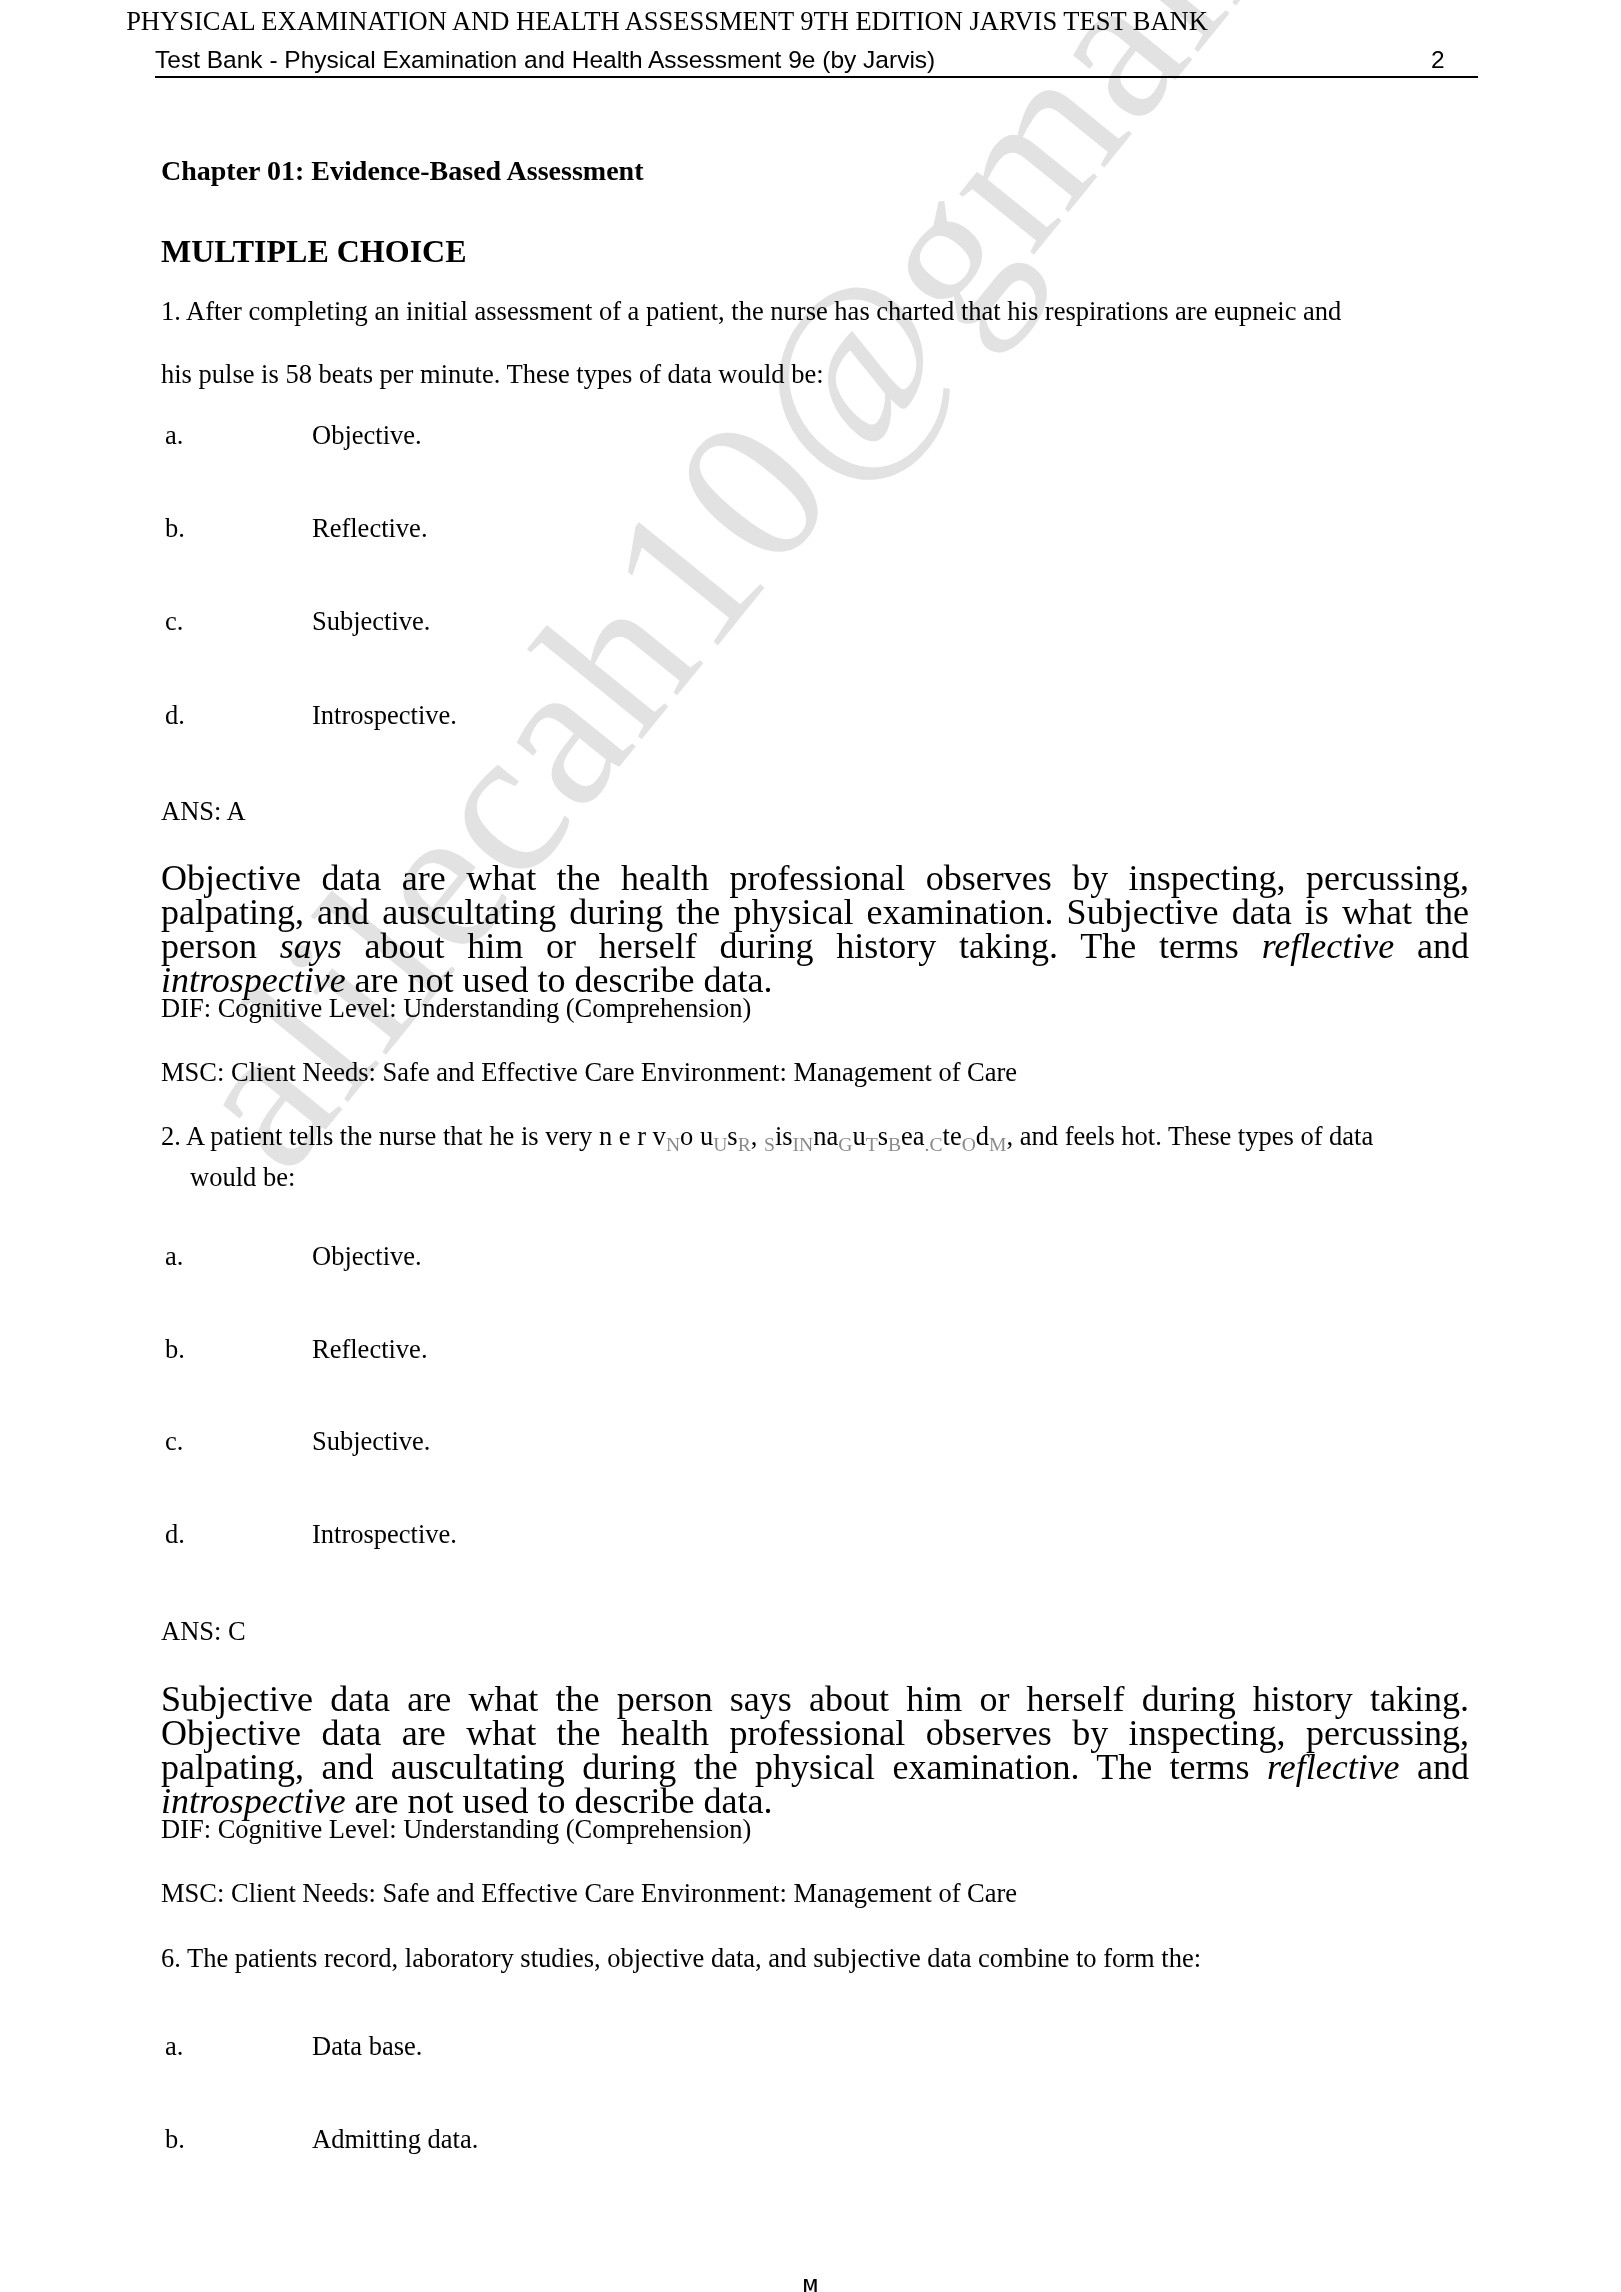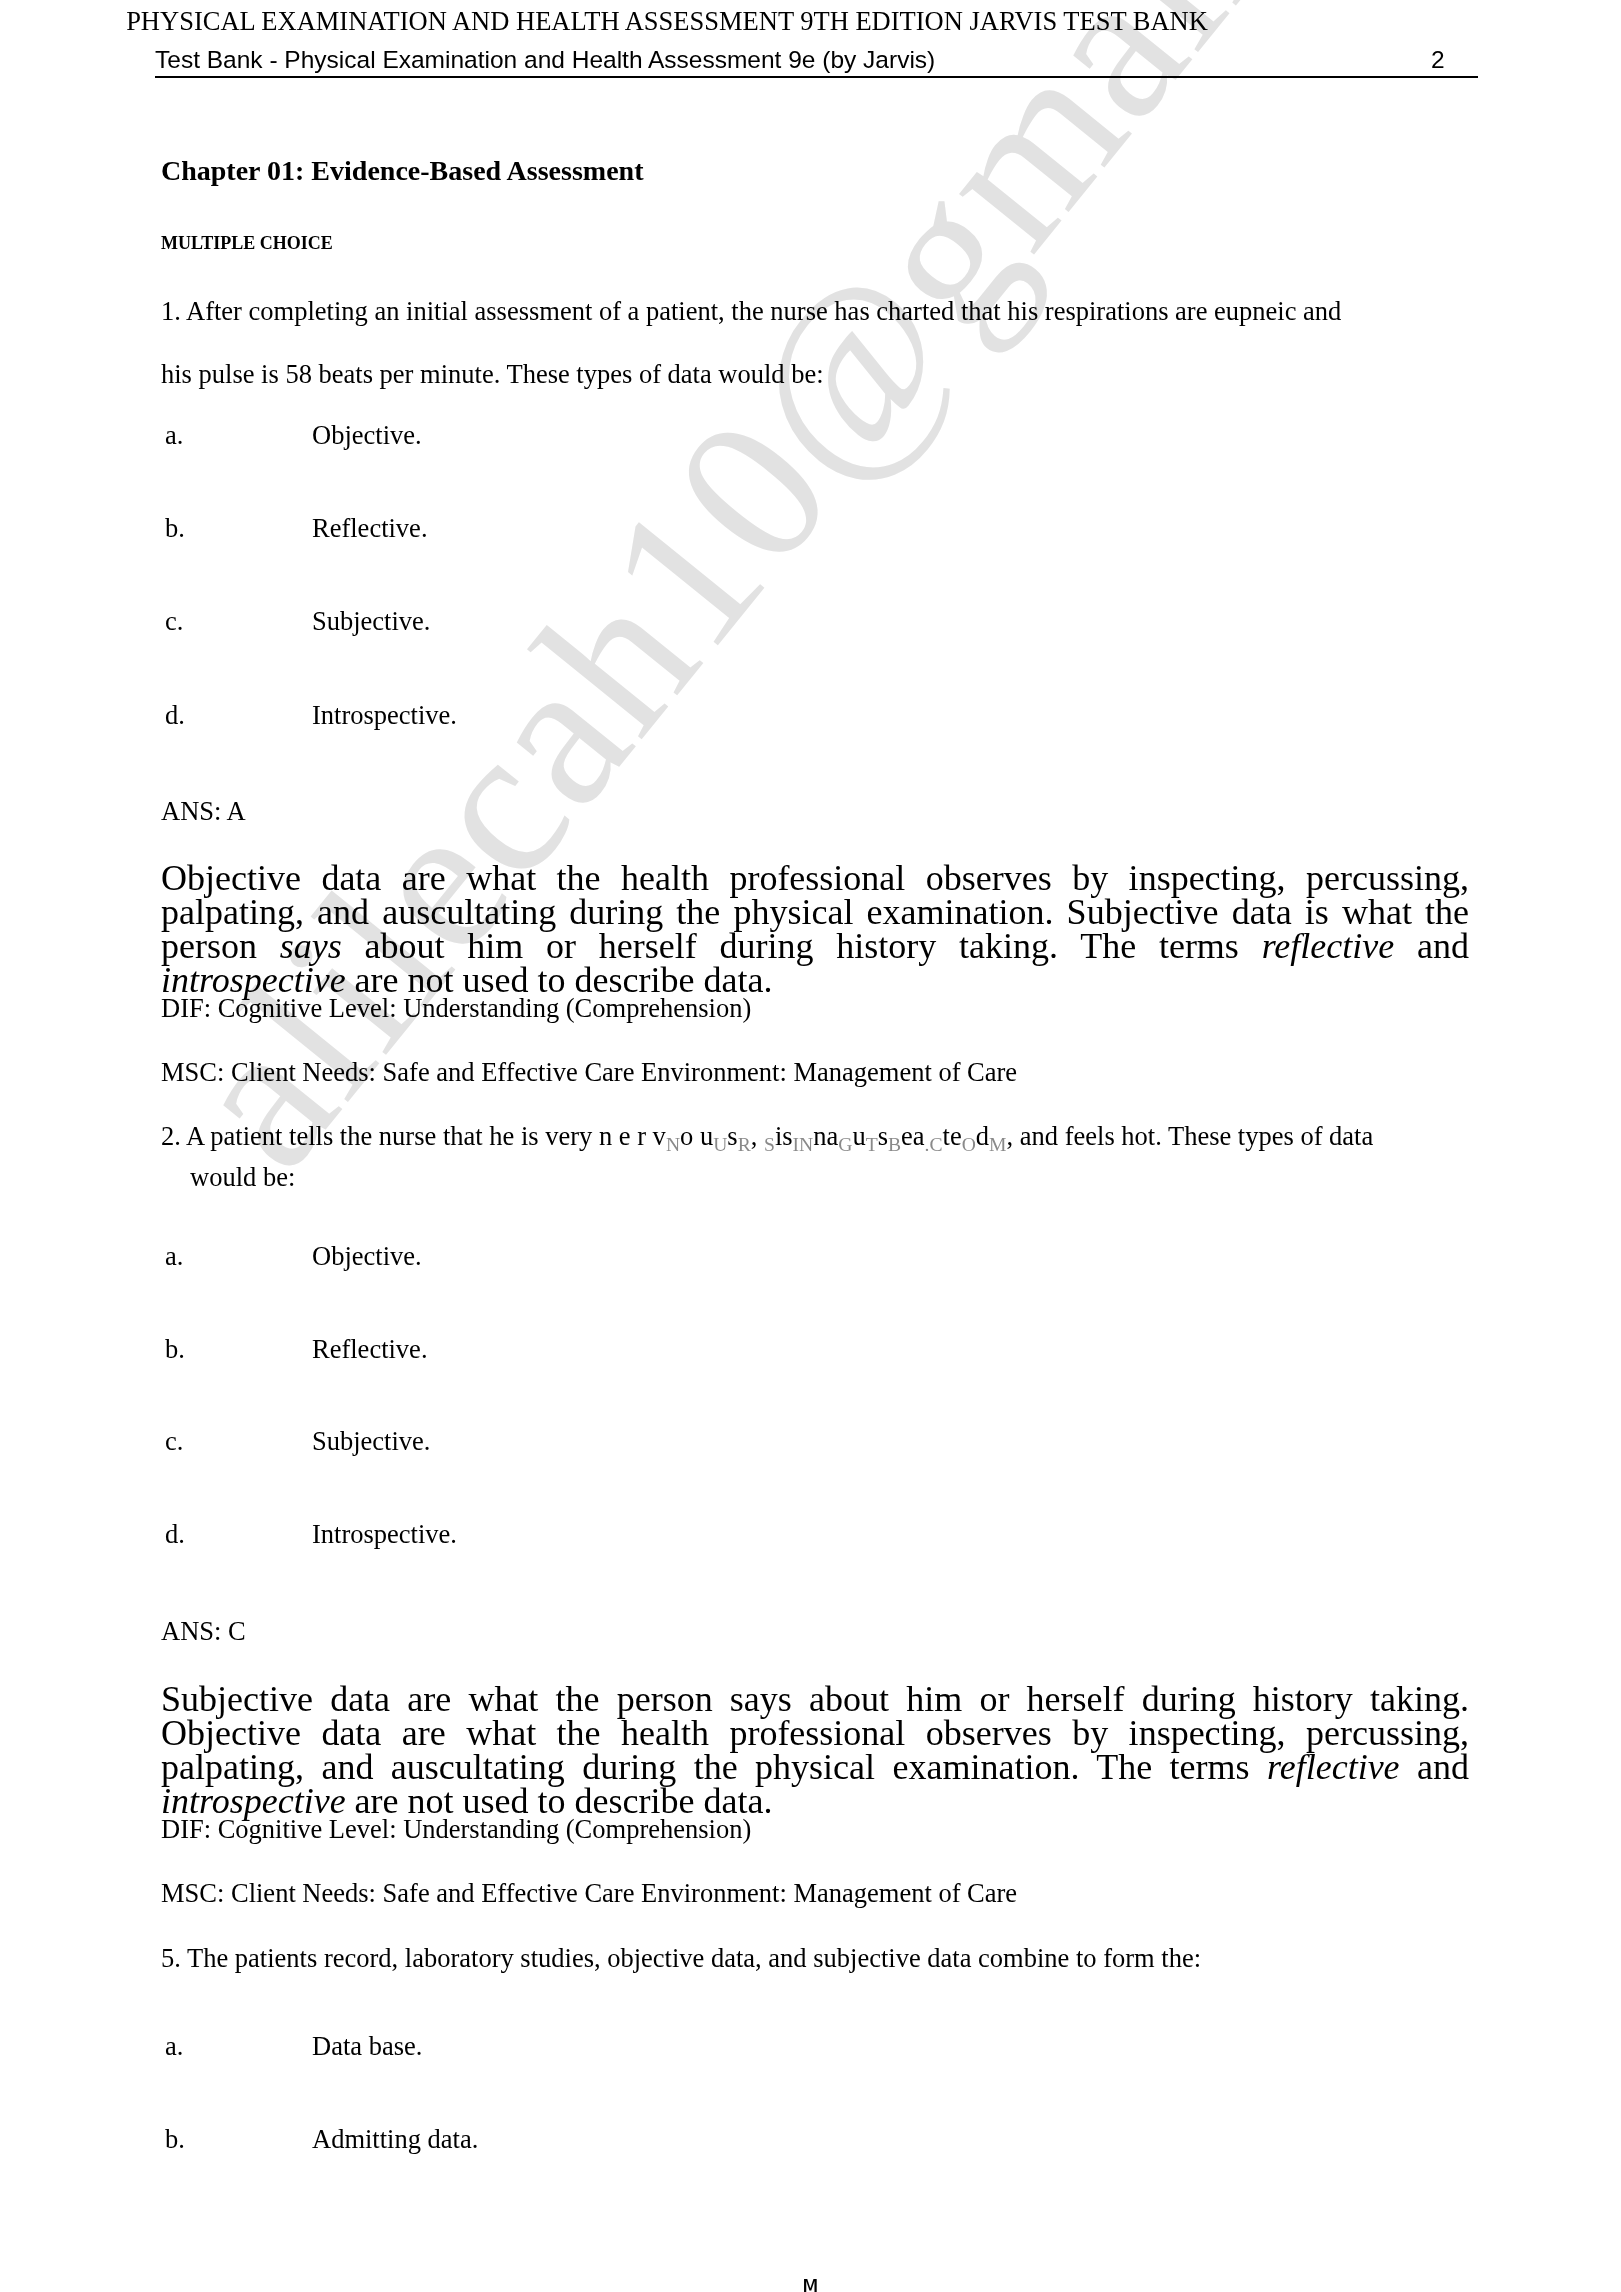--- a/index.html
+++ b/index.html
@@ -8,21 +8,21 @@
   .abs { position: absolute; white-space: nowrap; }
   .watermark { position: absolute; left: 0; top: 0; width: 1621px; height: 2293px; pointer-events: none; z-index: 0; overflow: hidden; }
   .watermark span { position: absolute; left: 137px; top: 1059px; font-family: "Liberation Serif", serif;
         font-size: 210px; color: #e2e2e2; transform-origin: 0 0; transform: rotate(-51deg); white-space: nowrap; letter-spacing: 2px; }
   .content { position: relative; z-index: 1; }
   .top-header { left: 0; width: 1334px; top: 5.9px; text-align: center; font-size: 26.5px; }
   .run-header { left: 155px; top: 46px; font-family: "Liberation Sans", sans-serif; font-size: 24.5px; }
   .page-num { left: 1431px; top: 46px; font-family: "Liberation Sans", sans-serif; font-size: 24.5px; }
   .rule { left: 155px; top: 76px; width: 1323px; height: 2px; background: #000; }
   .chapter { left: 161px; top: 155px; font-size: 28px; font-weight: bold; }
-  .section { left: 161px; top: 233px; font-size: 18px; font-weight: bold; }
+  .section { left: 161px; top: 233px; font-size: 32px; font-weight: bold; }
   .t { font-size: 26.5px; }
   .para { left: 161px; width: 1308px; font-size: 36px; line-height: 34px; text-align: justify; white-space: normal; }
   .opt-letter { left: 165px; font-size: 26.5px; }
   .opt-text { left: 312px; font-size: 26.5px; }
   .ghost { color: #8a8a8a; font-size: 19.6px; vertical-align: -5.9px; }
   .footer-mark { left: 0; width: 1621px; top: 2274px; text-align: center; font-size: 24.5px; font-family: "DejaVu Sans Mono", monospace; }
 </style>
 </head>
 <body>
 
@@ -75,21 +75,21 @@
 
     <div class="abs t" style="left:161px; top:1616px;">ANS: C</div>
 
     <div class="abs para" style="top:1682px;"><span>Subjective data are what the person says about him or herself during history taking. Objective data are what the health professional observes by inspecting, percussing, palpating, and auscultating during the physical examination. The terms </span><i>reflective</i><span> and </span><i>introspective</i><span> are not used to describe data.</span></div>
 
     <div class="abs t" style="left:161px; top:1814px;">DIF: Cognitive Level: Understanding (Comprehension)</div>
     <div class="abs t" style="left:161px; top:1878px;">MSC: Client Needs: Safe and Effective Care Environment: Management of Care</div>
   </div>
 
   <div>
-    <div class="abs t" style="left:161px; top:1943px;">5. The patients record, laboratory studies, objective data, and subjective data combine to form the:</div>
+    <div class="abs t" style="left:161px; top:1943px;">6. The patients record, laboratory studies, objective data, and subjective data combine to form the:</div>
     <div class="abs opt-letter" style="top:2031px;">a.</div>
     <div class="abs opt-text" style="top:2031px;">Data base.</div>
     <div class="abs opt-letter" style="top:2124px;">b.</div>
     <div class="abs opt-text" style="top:2124px;">Admitting data.</div>
   </div>
 
   <div class="abs footer-mark">M</div>
 </div>
 
 

